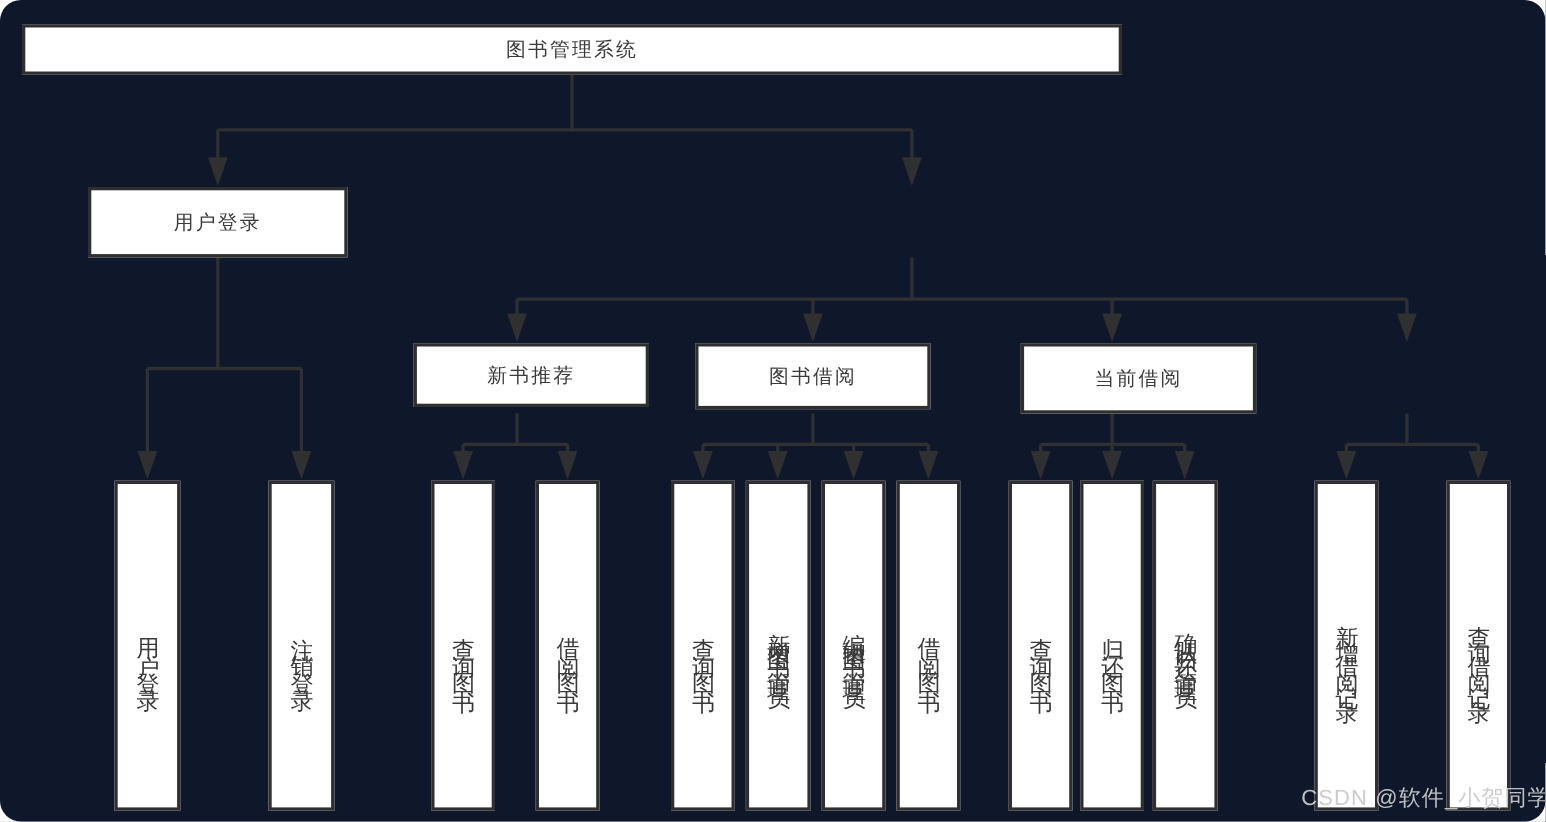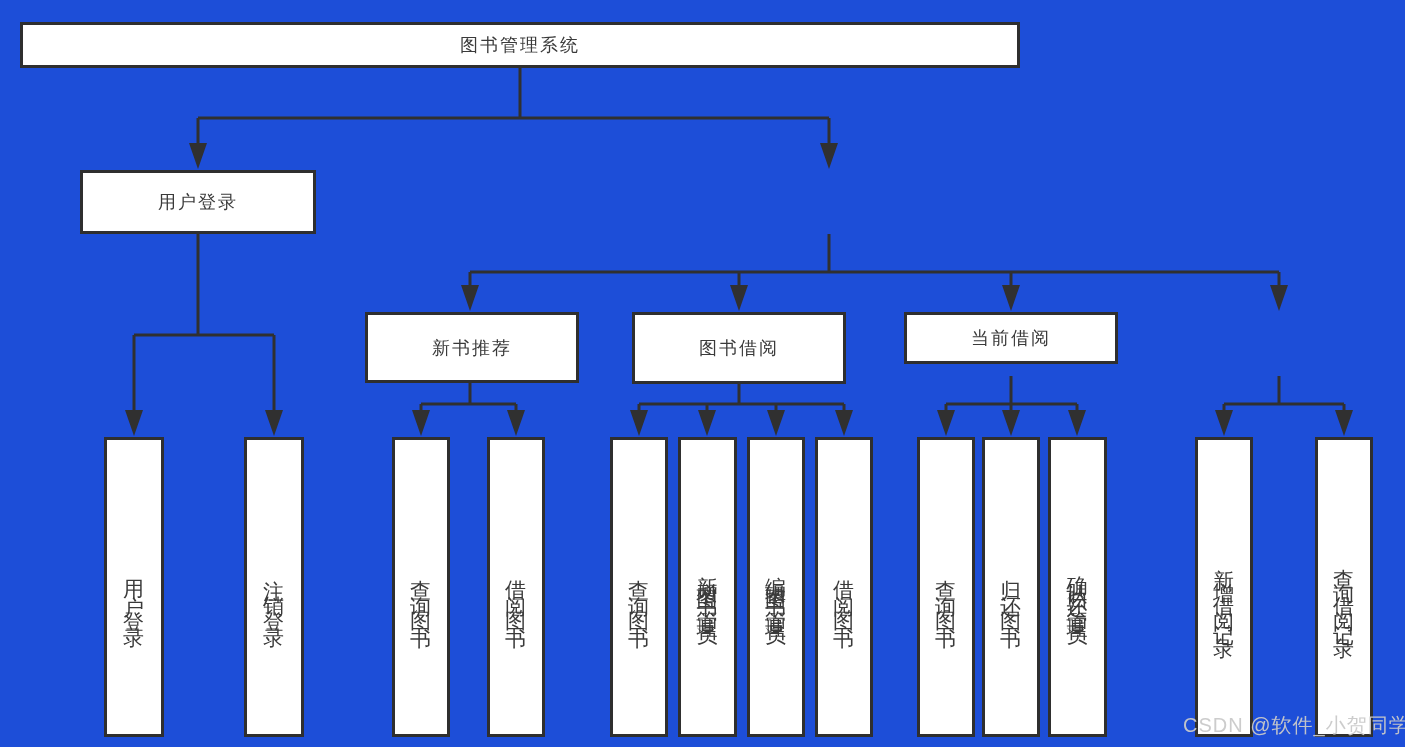--- a/index.html
+++ b/index.html
@@ -1,22 +1,23 @@
 <!DOCTYPE html>
 <html><head>
 <meta charset="utf-8">
 <style>
   html,body { margin:0; padding:0; background:#ffffff; }
   .canvas {
     position:relative;
     width:1405px; height:747px;
-    background:#1d4ed8;
+    background:#0f172a;
     font-family:"Liberation Sans", sans-serif;
     color:#3a3a3a;
     overflow:hidden;
+    border-radius:19px;
   }
   svg.connectors { position:absolute; left:0; top:0; width:1405px; height:747px; }
   .node {
     position:absolute;
     box-sizing:border-box;
     background:#ffffff;
     border:3px solid #2f2f2f;
     display:flex;
     align-items:center;
     justify-content:center;
@@ -89,27 +90,27 @@
   </svg>
 
   <div class="node hnode" style="left:20px; top:22px; width:1000px; height:46px;">
     <span>图书管理系统</span>
   </div>
 
   <div class="node hnode" style="left:80px; top:170px; width:236px; height:64px;">
     <span>用户登录</span>
   </div>
 
-  <div class="node hnode" style="left:365px; top:312px; width:214px; height:71px;justify-content:center;">
+  <div class="node hnode" style="left:376px; top:312px; width:214px; height:58px;justify-content:center;">
     <span>新书推荐</span>
   </div>
-  <div class="node hnode" style="left:632px; top:312px; width:214px; height:72px;justify-content:center;">
+  <div class="node hnode" style="left:632px; top:312px; width:214px; height:60px;justify-content:center;">
     <span>图书借阅</span>
   </div>
-  <div class="node hnode" style="left:904px; top:312px; width:214px; height:52px;">
+  <div class="node hnode" style="left:928px; top:312px; width:214px; height:64px;">
     <span>当前借阅</span>
   </div>
 
   <div class="node vnode ls4" style="left:104px; top:437px; width:60px; height:300px;">
     <span>用户登录</span>
   </div>
   <div class="node vnode ls4" style="left:244px; top:437px; width:60px; height:300px;">
     <span>注销登录</span>
   </div>
 

